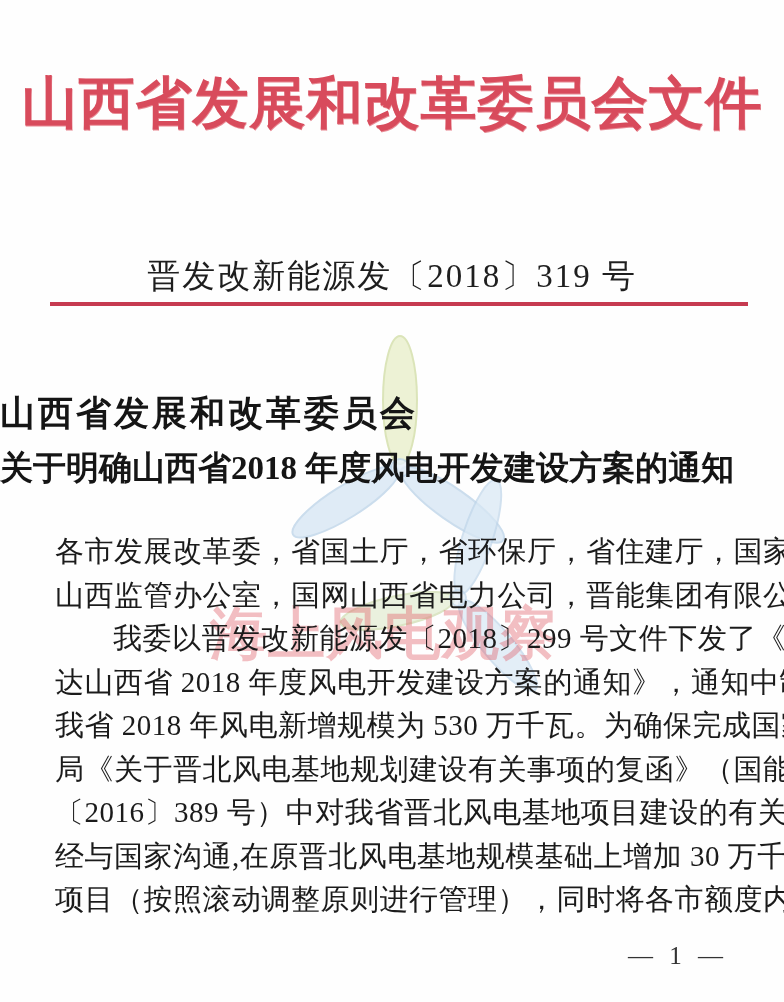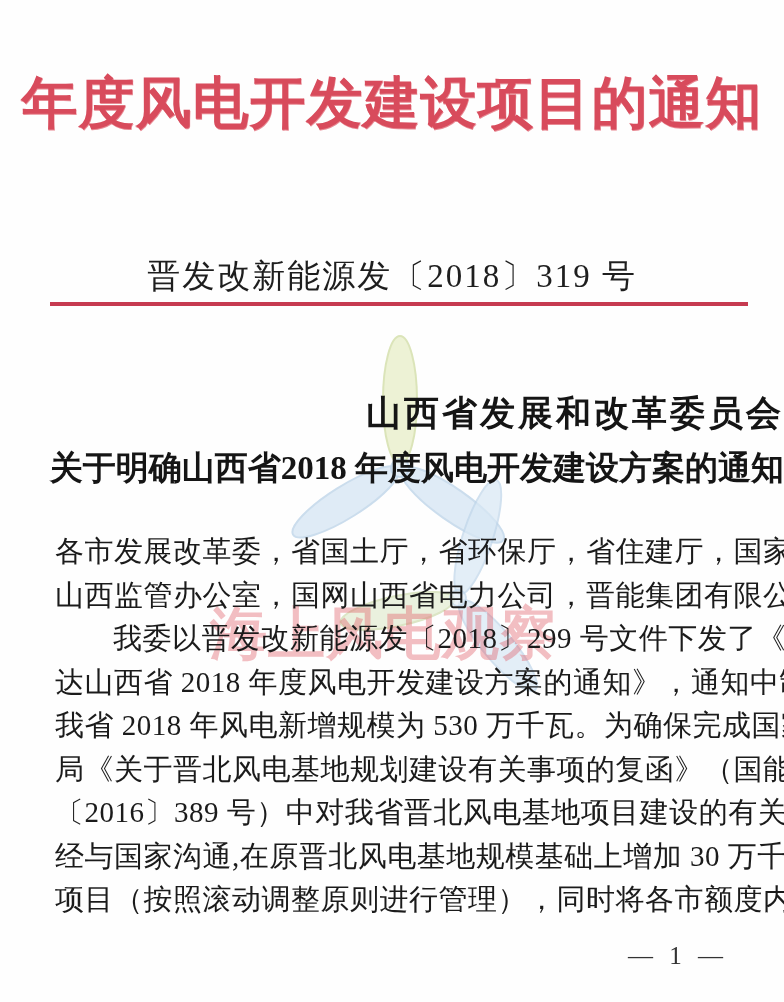--- a/index.html
+++ b/index.html
@@ -55,25 +55,24 @@
     background: #c63a50;
     z-index: 2;
   }
 
   
   .doc-title {
     position: absolute;
     top: 390px;
     left: 0;
     right: 0;
-    text-align: right;
+    text-align: left;
     color: #151515;
     font-weight: 700;
     z-index: 2;
-    padding-left: 44px;
   }
   .doc-title .t1 {
     font-size: 35px;
     letter-spacing: 3px;
     margin-bottom: 9px;
   }
   .doc-title .t2 {
     font-size: 33px;
     letter-spacing: 0px;
   }
@@ -155,21 +154,21 @@
       </g>
       <g transform="rotate(240 170 150)">
         <ellipse cx="170" cy="88" rx="15" ry="58" fill="#d7e6c0" stroke="#bccf92" stroke-width="2" opacity="0.7"></ellipse>
       </g>
       <circle cx="170" cy="150" r="8" fill="#dce9f4" stroke="#a9c7e2" stroke-width="2" opacity="0.7"></circle>
     </g>
   </svg>
 
   <div class="watermark-text">海上风电观察</div>
 
-  <div class="header-title">年度风电开发建设项目的通知</div>
+  <div class="header-title">山西省发展和改革委员会文件</div>
 
   <div class="doc-number">晋发改新能源发〔2018〕319 号</div>
 
   <div class="red-rule"></div>
 
   <div class="doc-title">
     <div class="t1">山西省发展和改革委员会</div>
     <div class="t2">关于明确山西省2018 年度风电开发建设方案的通知</div>
   </div>
 

